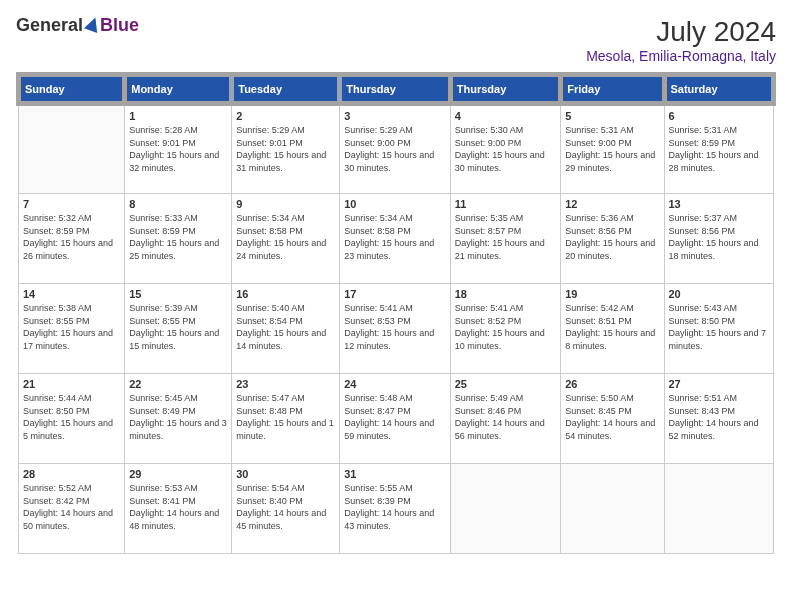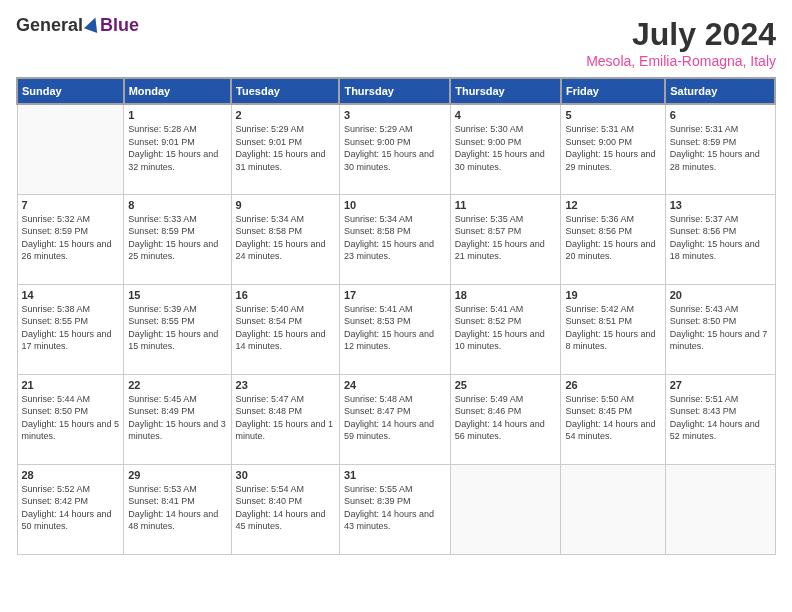--- a/index.html
+++ b/index.html
@@ -22,40 +22,40 @@
       line-height: 1;
     }
     .logo-line {
       display: flex;
       align-items: center;
     }
     .title-area {
       text-align: right;
     }
     .month-title {
-      font-size: 32px;
-      font-weight: bold;
+      font-size: 28px;
+      font-weight: normal;
       color: #333;
     }
     .location-title {
       font-size: 14px;
-      color: #ec4899;
+      color: #4c1d95;
     }
     table {
       width: 100%;
       border-collapse: collapse;
       font-size: 10px;
     }
     th {
       background-color: #2255aa;
       color: #fff;
       padding: 6px 4px;
       text-align: left;
       font-size: 11px;
-      border: 2px solid #a3a3a3;
+      border: 5px solid #a3a3a3;
     }
     td {
       border: 1px solid #ccc;
       vertical-align: top;
       padding: 4px;
       min-height: 80px;
       height: 90px;
       background: #fff;
     }
     td.empty {

